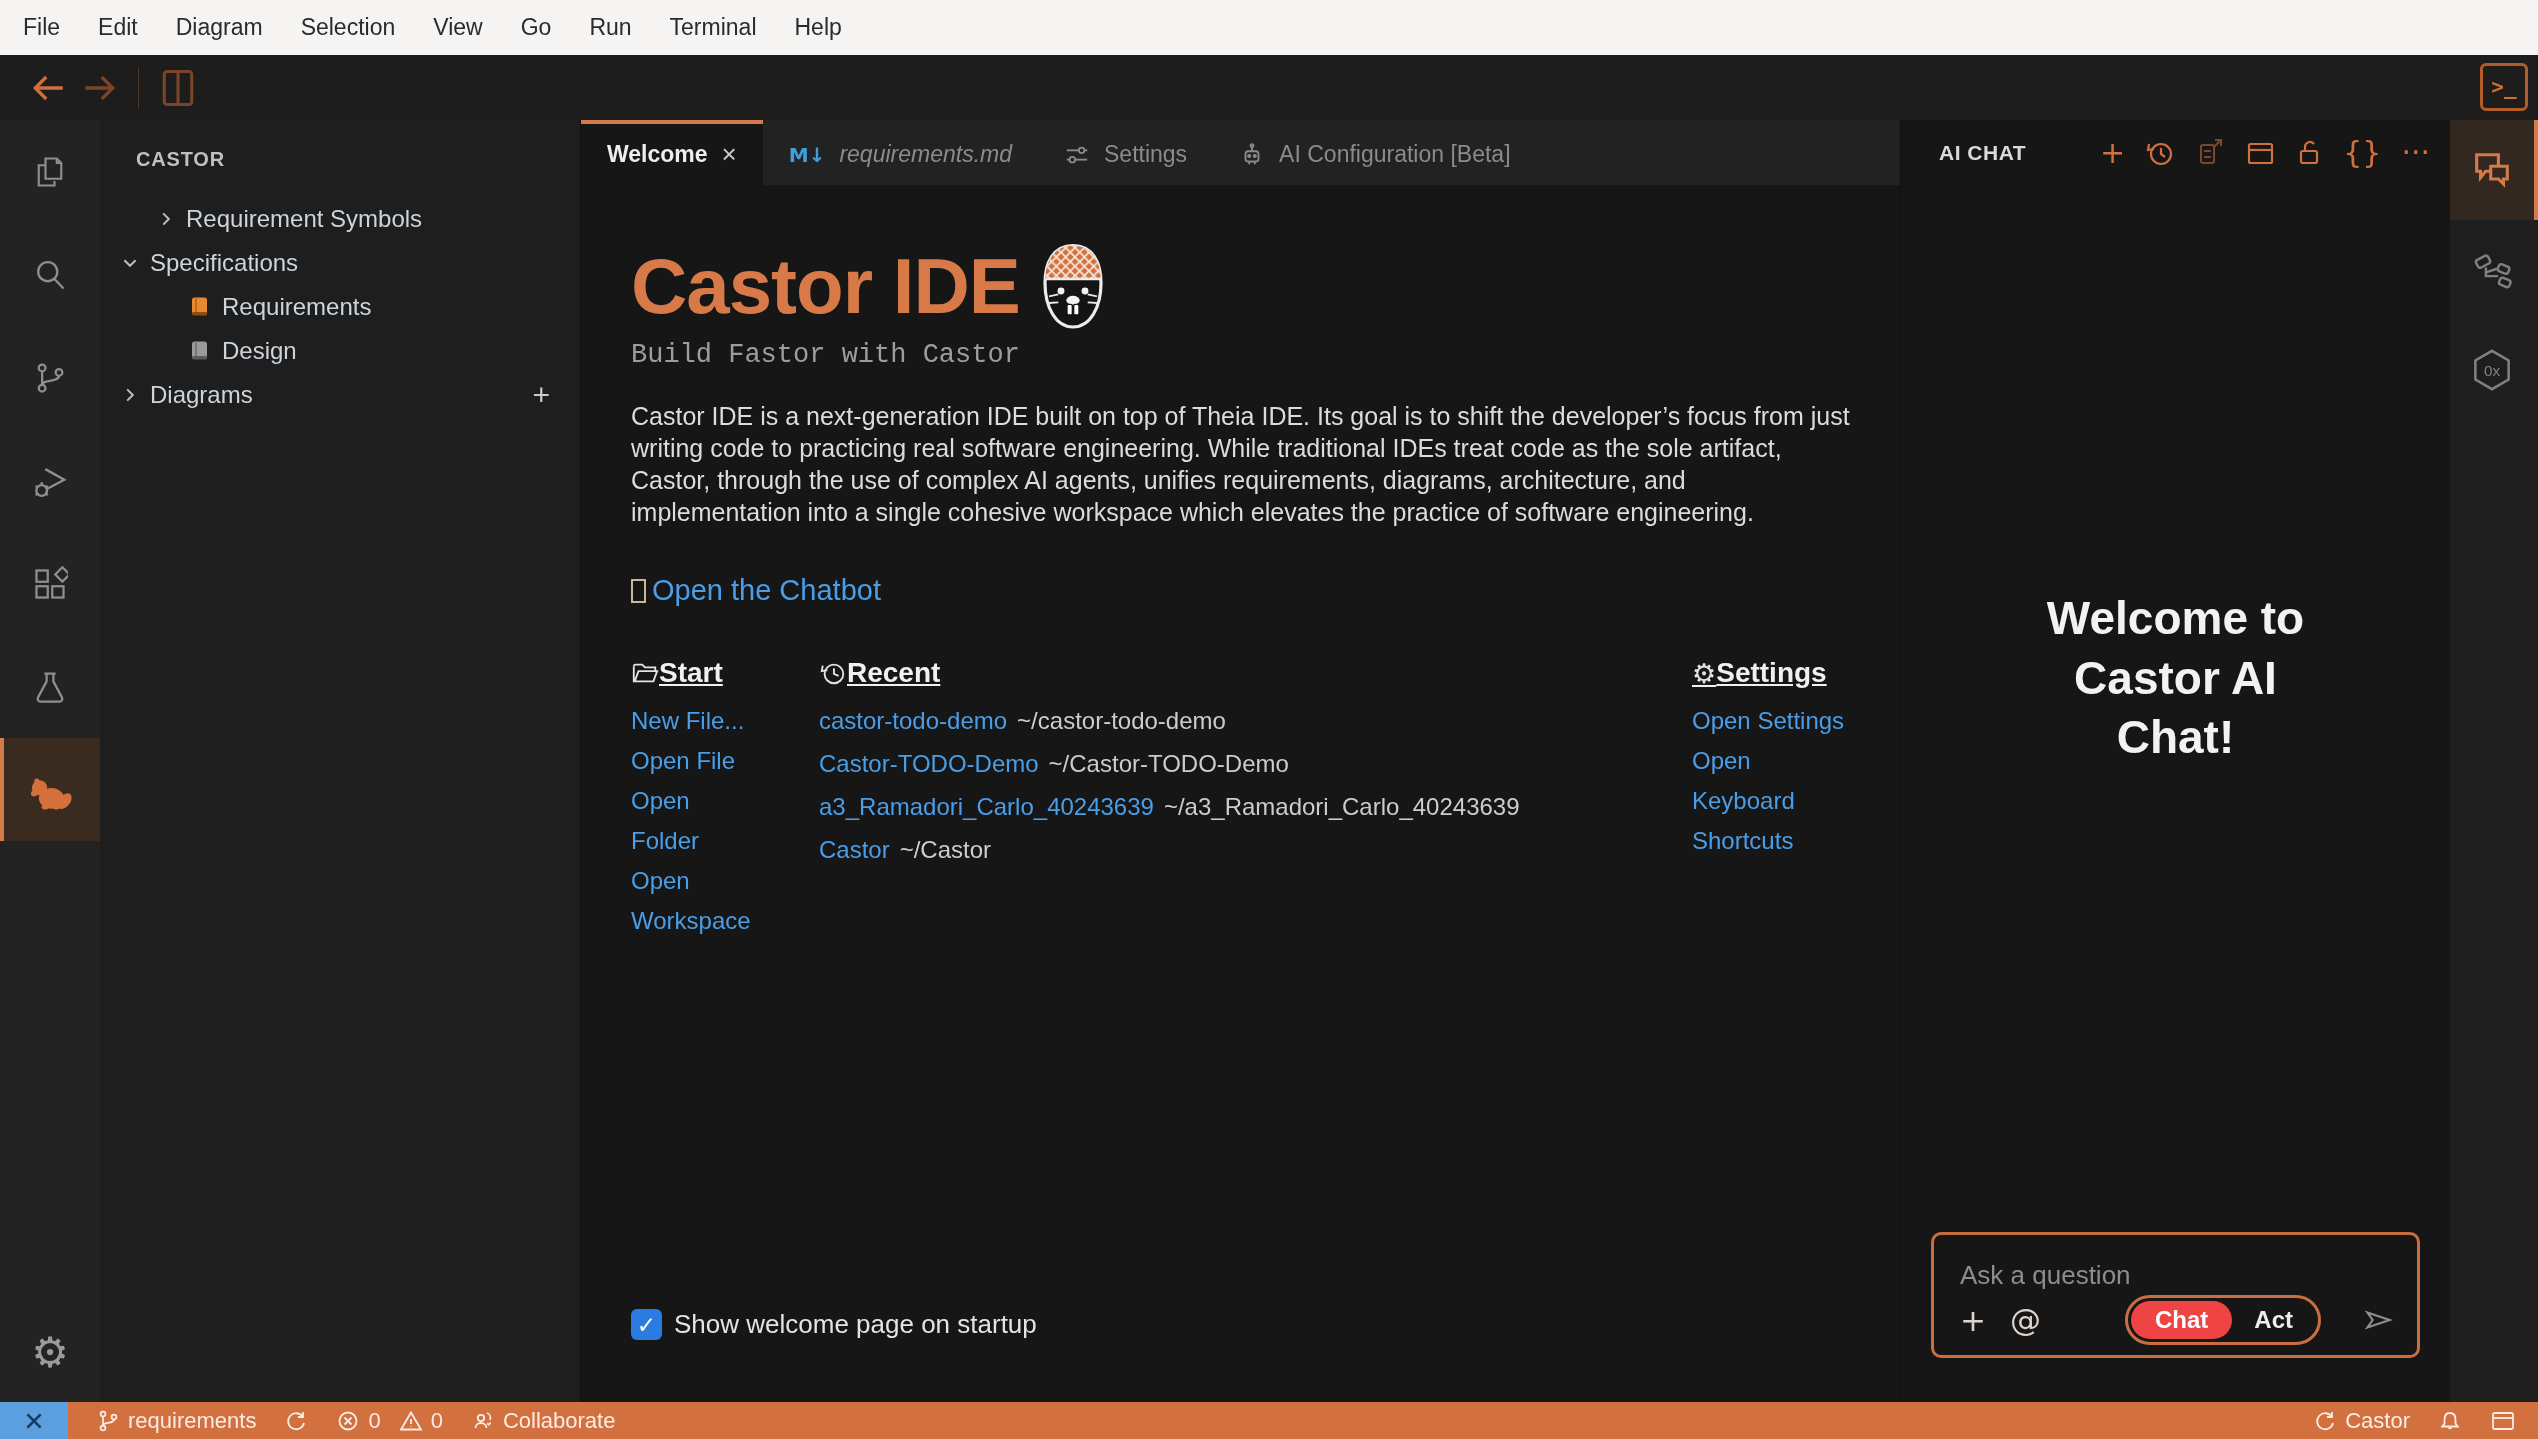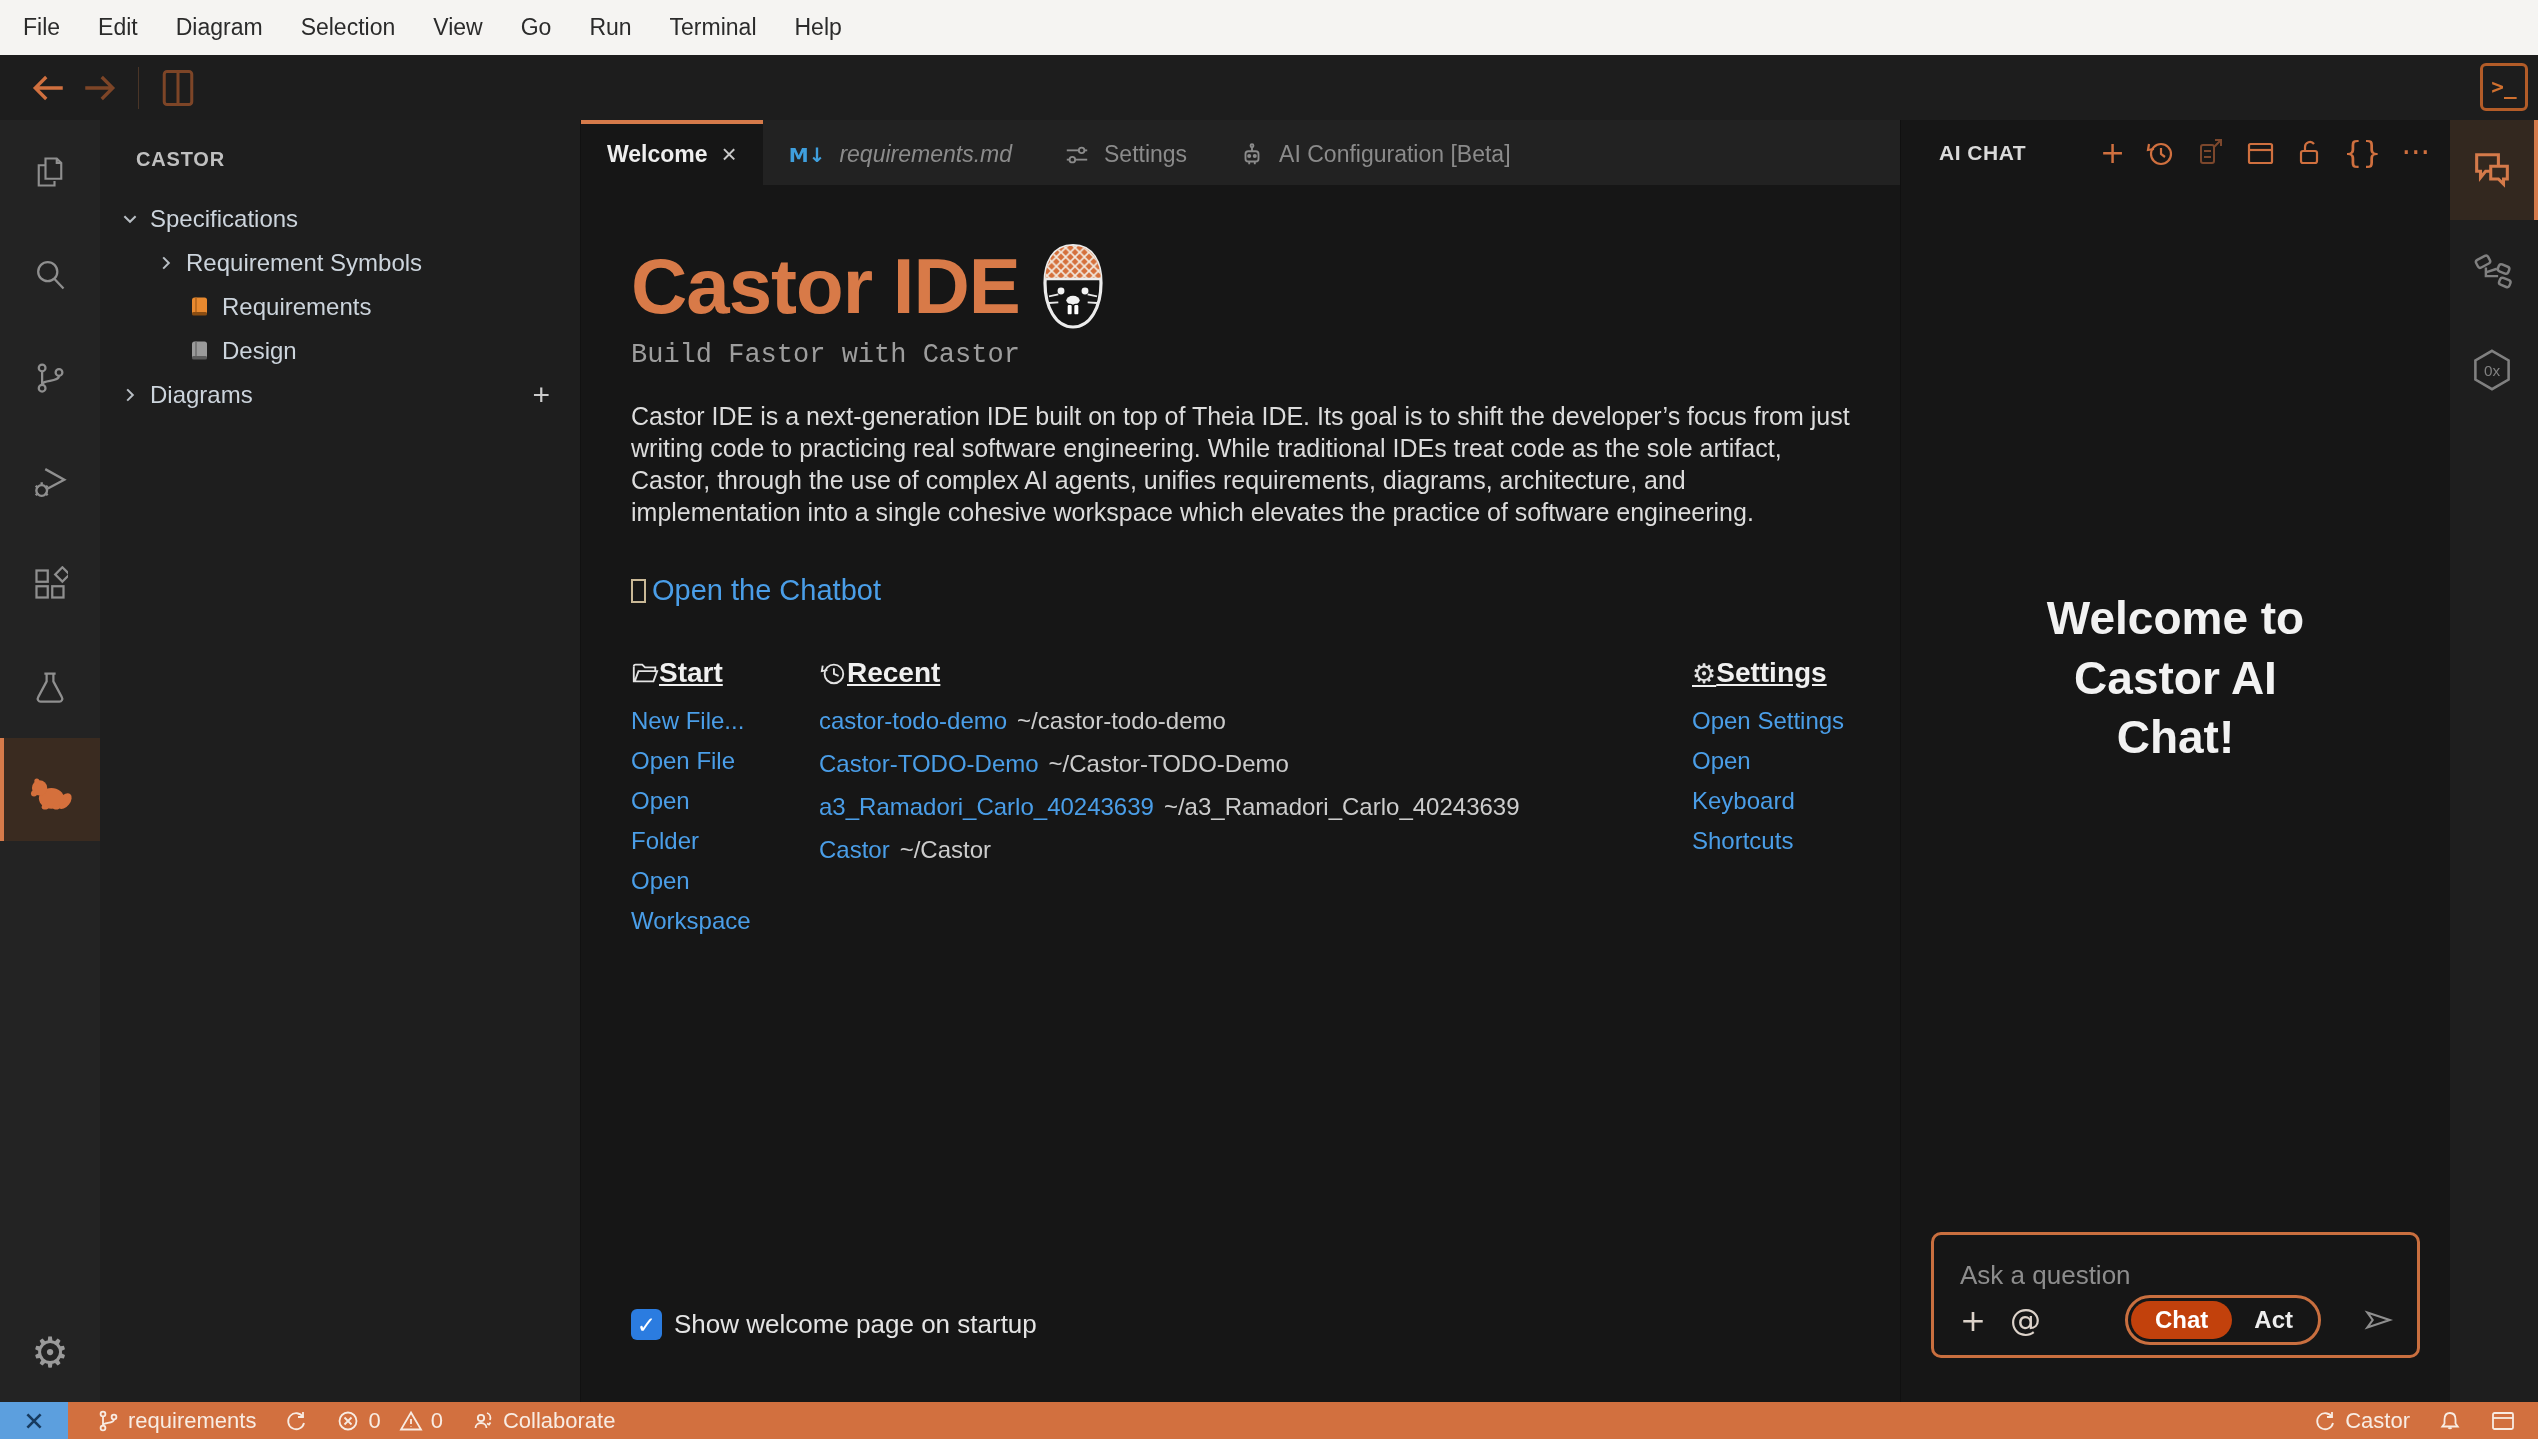--- a/index.html
+++ b/index.html
@@ -97,21 +97,21 @@
   .ai-welcome { width:300px; text-align:center; font-size:46px; line-height:1.3; font-weight:bold; color:#f2f2f2; }
   .ai-sub { width:340px; text-align:center; font-size:25px; line-height:1.45; color:#e6e6e6; margin-top:42px; }
   .ai-inputbox { margin:0 30px 44px 30px; height:126px; border:3px solid #c96f3f; border-radius:10px;
                  display:flex; flex-direction:column; background:#161616; }
   .ai-q { flex:1; background:transparent; border:none; outline:none; padding:18px 26px 0 26px;
           font-size:26px; color:#dddddd; font-family:"Liberation Sans", sans-serif; }
   .ai-q::placeholder { color:#8d8d8d; }
   .ai-input-row { height:58px; display:flex; align-items:center; padding:0 22px 12px 26px; gap:24px; }
   .in-ic { font-size:31px; color:#ddd3ca; font-family:"DejaVu Sans", sans-serif; line-height:1; }
   .mode-toggle { margin-left:auto; border:3px solid #c96f3f; border-radius:999px; display:flex; align-items:center; padding:3px; }
-  .mode-chat { background:#c2410c; color:#ffffff; font-weight:bold; font-size:24px; border-radius:999px; padding:5px 24px; }
+  .mode-chat { background:#ef4444; color:#ffffff; font-weight:bold; font-size:24px; border-radius:999px; padding:5px 24px; }
   .mode-act { color:#eeeeee; font-weight:bold; font-size:24px; padding:5px 22px; }
   .send-btn { margin-left:16px; color:#8f8f8f; }
 
   
   .rightbar { width:88px; background:#1e1e1e; display:flex; flex-direction:column; align-items:stretch; }
   .rb-item { height:100px; display:flex; align-items:center; justify-content:center; color:#808080; border-right:4px solid transparent; }
   .rb-item.active { background:#33281f; border-right-color:#d57a4a; color:#d5info7a4a; }
   .rb-item.active { color:#d57a4a; }
 
   
@@ -217,36 +217,36 @@
       </div>
       <div class="act-spacer"></div>
       <div class="act-gear">
         <span>⚙</span>
       </div>
     </div>
 
     <div class="sidebar">
       <div class="sidebar-title">CASTOR</div>
 
+      <div class="tree-row pad1">
+        <span class="chev">
+          <svg width="18" height="18" viewBox="0 0 16 16" fill="none" stroke="currentColor" stroke-width="1.8">
+              <path d="M5.5 3 l5 5 -5 5"></path>
+            </svg>
+        </span>
+        <span>Requirement Symbols</span>
+      </div>
+
       <div class="tree-row pad0">
         <span class="chev">
           <svg width="18" height="18" viewBox="0 0 16 16" fill="none" stroke="currentColor" stroke-width="1.8">
               <path d="M3 5.5 l5 5 5-5"></path>
             </svg>
         </span>
         <span>Specifications</span>
-      </div>
-
-      <div class="tree-row pad1">
-        <span class="chev">
-          <svg width="18" height="18" viewBox="0 0 16 16" fill="none" stroke="currentColor" stroke-width="1.8">
-              <path d="M5.5 3 l5 5 -5 5"></path>
-            </svg>
-        </span>
-        <span>Requirement Symbols</span>
       </div>
 
       <div class="tree-row pad2">
         <span class="book">
           <svg width="24" height="24" viewBox="0 0 24 24">
             <rect x="4" y="2.5" width="15" height="17" rx="2.5" fill="#e8892f"></rect>
             <rect x="4" y="17" width="15" height="3.5" rx="1.5" fill="#8a4d12"></rect>
             <line x1="8" y1="2.5" x2="8" y2="17" stroke="#b5661c" stroke-width="1.6"></line>
           </svg>
         </span>

